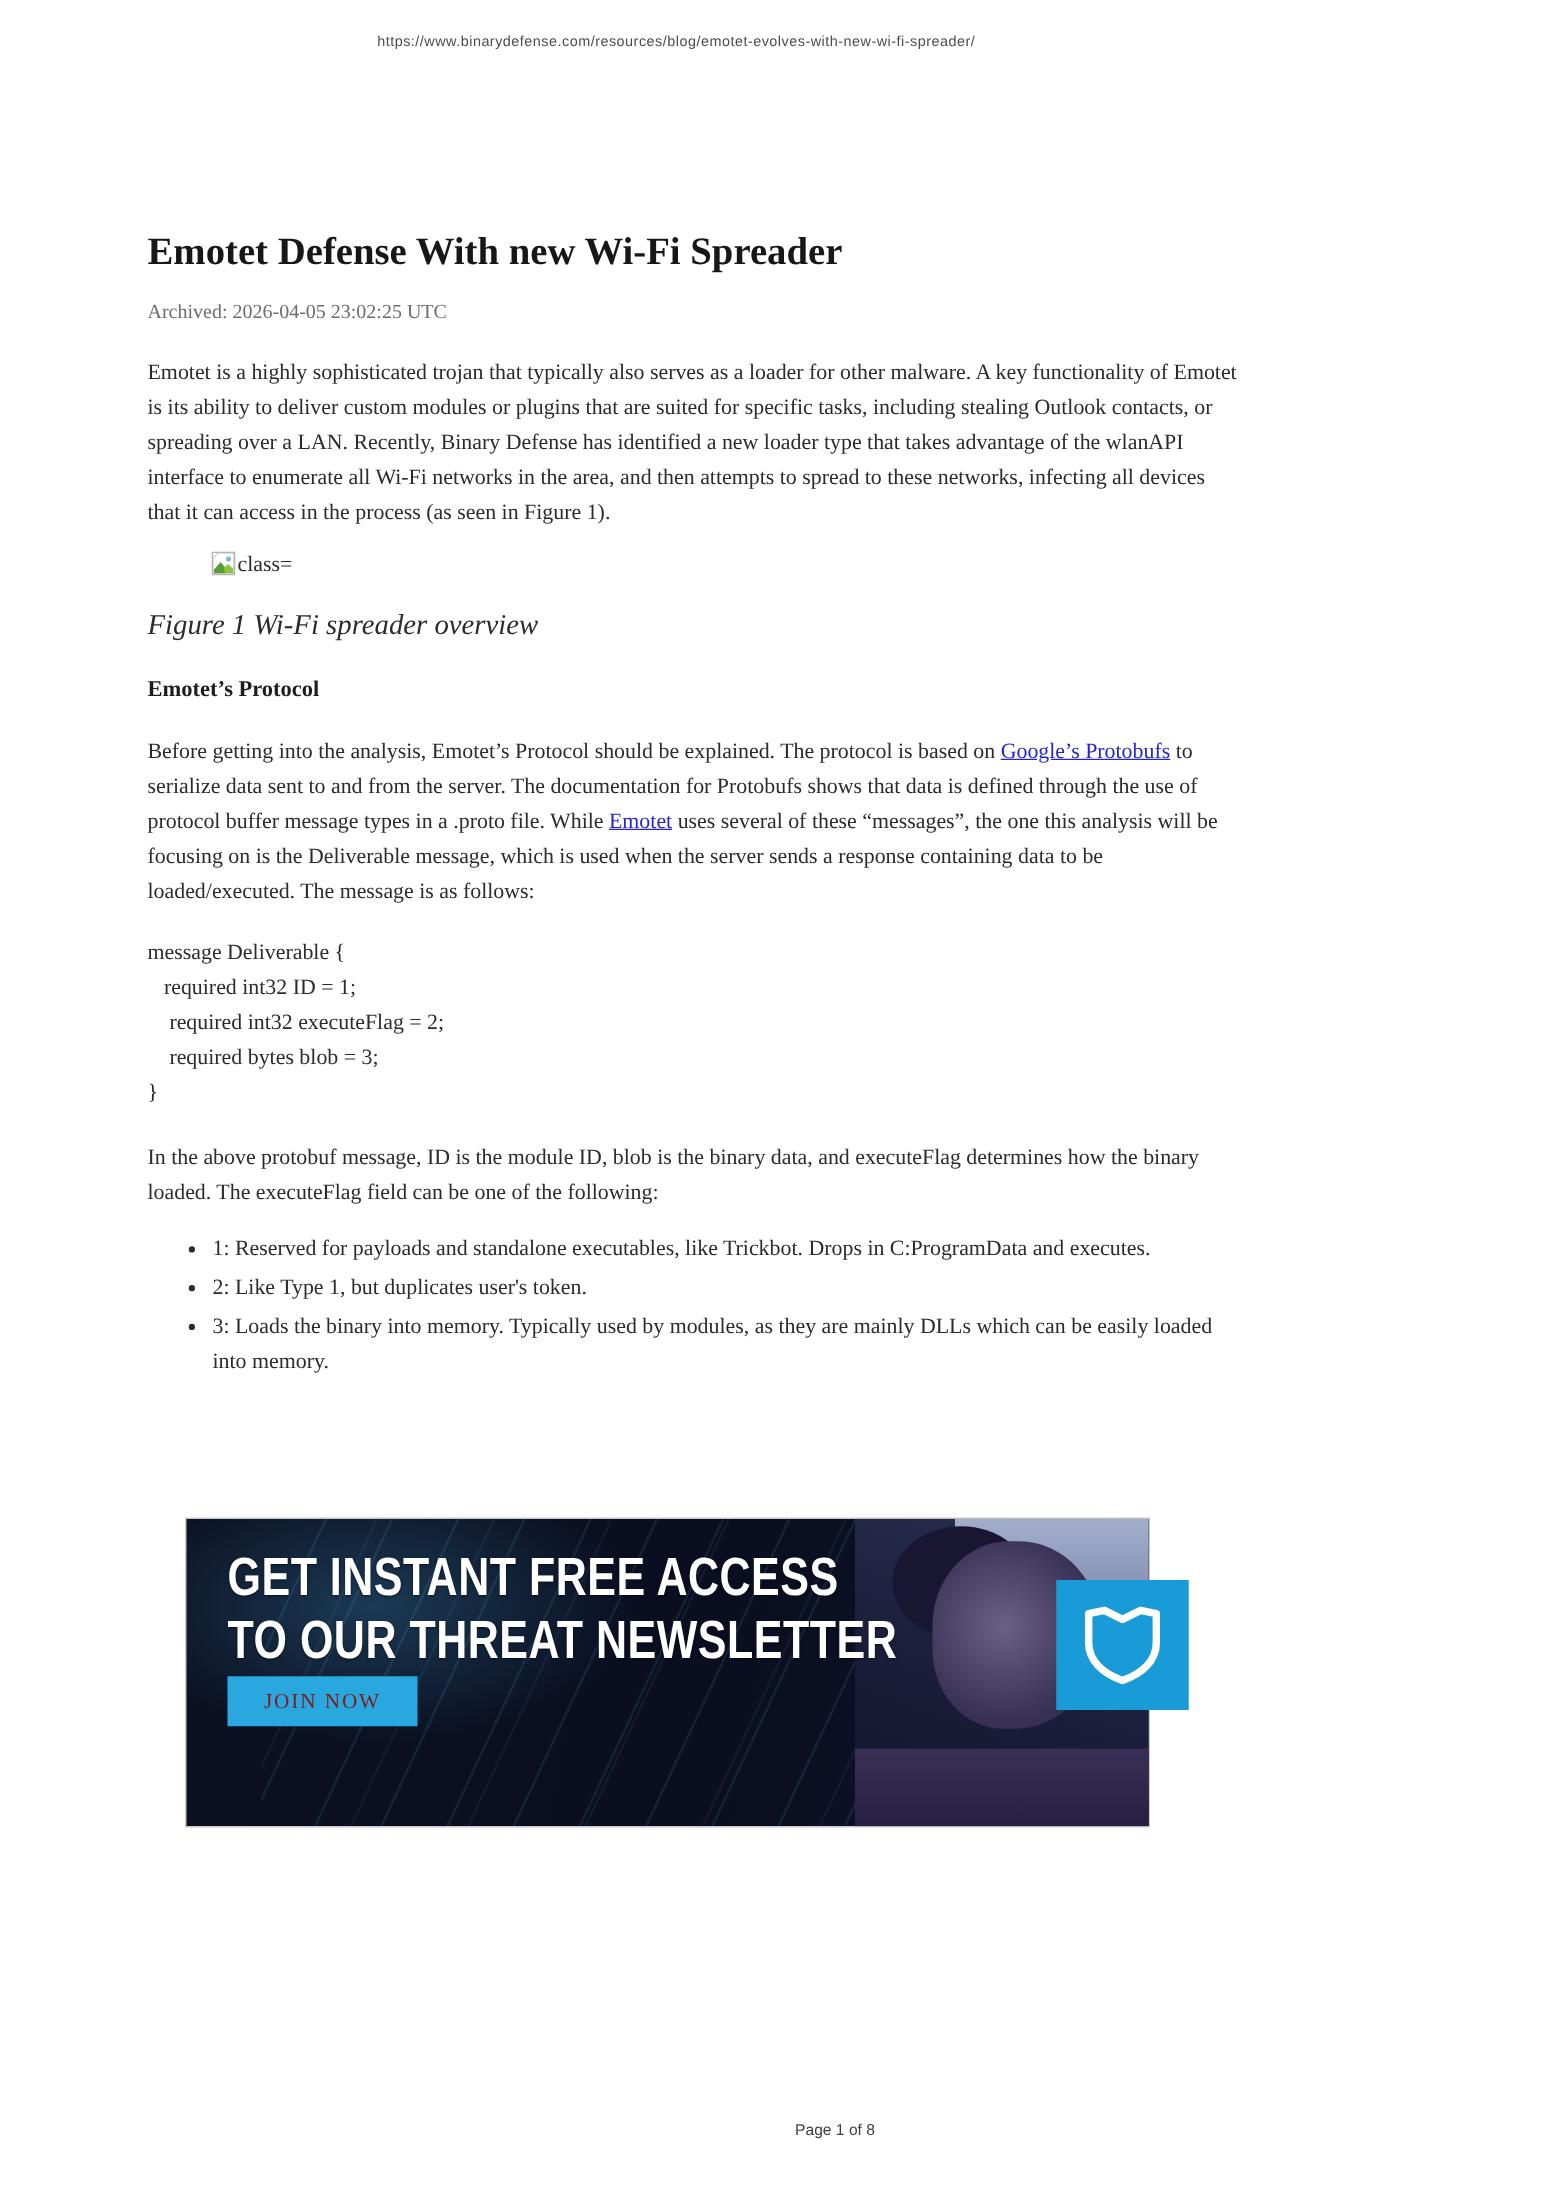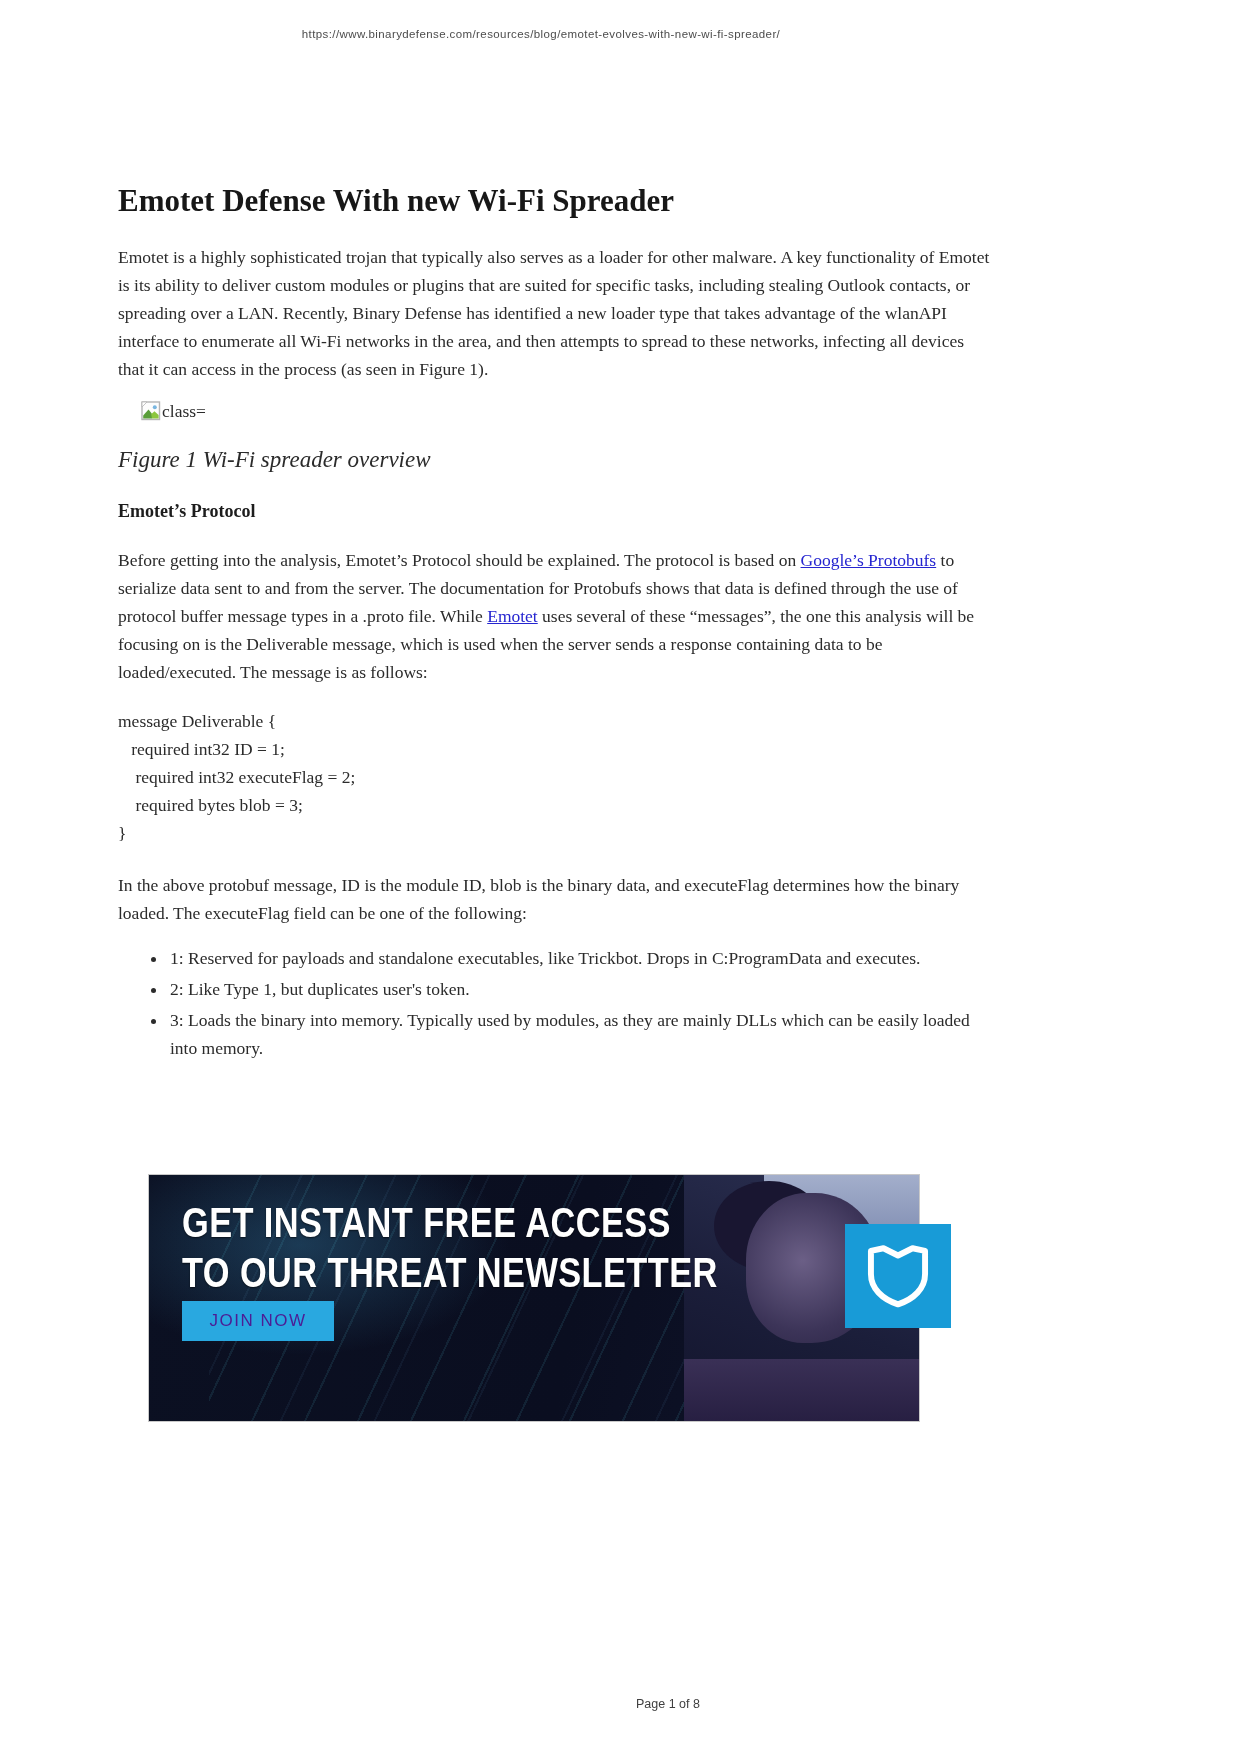--- a/index.html
+++ b/index.html
@@ -26,21 +26,21 @@
     margin: 183px 0 0 0;
     font-size: 31px; line-height: 36px;
     font-weight: bold; color: #171717;
   }
   .byline   { margin-top: 26px; font-size: 17px;   color: #3d3d3d; }
   .archived { margin-top: 22px; font-size: 16px;   color: #6e6e6e; }
 
   .para { margin-top: 24px; font-size: 17.5px; line-height: 28px; color: #2b2b2b; }
 
   .broken-image-line {
-    margin-top: 15px; margin-left: 23px;
+    margin-top: 15px; margin-left: 51px;
     font-size: 17.5px; color: #2b2b2b;
     display: flex; align-items: center; gap: 1px;
   }
   .broken-image-line svg { display: block; }
 
   .figure-caption {
     margin-top: 25px; font-size: 23px; font-style: italic; color: #2b2b2b;
   }
 
   .section-heading {
@@ -110,22 +110,22 @@
     font-family: "Liberation Sans", sans-serif;
     font-weight: bold; font-size: 43px; line-height: 50px;
     letter-spacing: 0.5px; white-space: nowrap;
     transform: scaleX(0.80); transform-origin: left top;
     text-shadow: 0 1px 2px rgba(0,0,0,0.6);
   }
   .join-btn {
     position: absolute; left: 33px; top: 126px;
     width: 152px; height: 40px;
     background: #29a8e0;
-    color: #4c1d95;
-    font-family: Liberation Sans, sans-serif;
+    color: #7f1d1d;
+    font-family: Liberation Serif, serif;
     font-size: 17px; letter-spacing: 1.5px;
     display: flex; align-items: center; justify-content: center;
     cursor: pointer; border: none;
   }
   .shield-badge {
     position: absolute; left: 697px; top: 50px;
     width: 106px; height: 104px;
     background: #189bd7;
     display: flex; align-items: center; justify-content: center;
   }
@@ -141,20 +141,21 @@
 </head>
 <body>
 
 <div class="url-header">https://www.binarydefense.com/resources/blog/emotet-evolves-with-new-wi-fi-spreader/</div>
 
 <div class="content">
 
   <h1 class="page-title">Emotet Defense With new Wi-Fi Spreader</h1>
 
 
+  <div class="archived">Archived: 2026-04-05 23:02:25 UTC</div>
 
   <p class="para">Emotet is a highly sophisticated trojan that typically also serves as a loader for other malware. A key functionality of Emotet is its ability to deliver custom modules or plugins that are suited for specific tasks, including stealing Outlook contacts, or spreading over a LAN. Recently, Binary Defense has identified a new loader type that takes advantage of the wlanAPI interface to enumerate all Wi-Fi networks in the area, and then attempts to spread to these networks, infecting all devices that it can access in the process (as seen in Figure 1).</p>
 
   <div class="broken-image-line">
     <span>
       <svg width="20" height="20" viewBox="0 0 20 20" aria-hidden="true">
         <rect x="1" y="1" width="17.5" height="17.5" fill="#fdfdfd" stroke="#b5b5b5" stroke-width="1.4"></rect>
         <path d="M2.2 14.5 L7.5 8.5 L11 12.8 L11 17.6 L2.2 17.6 Z" fill="#5a9e3a"></path>
         <path d="M10.2 13.2 L13.4 10.2 L17.6 14 L17.6 17.6 L11 17.6 Z" fill="#8cc63f"></path>
         <circle cx="13.8" cy="6.2" r="2" fill="#79b6e0"></circle>

